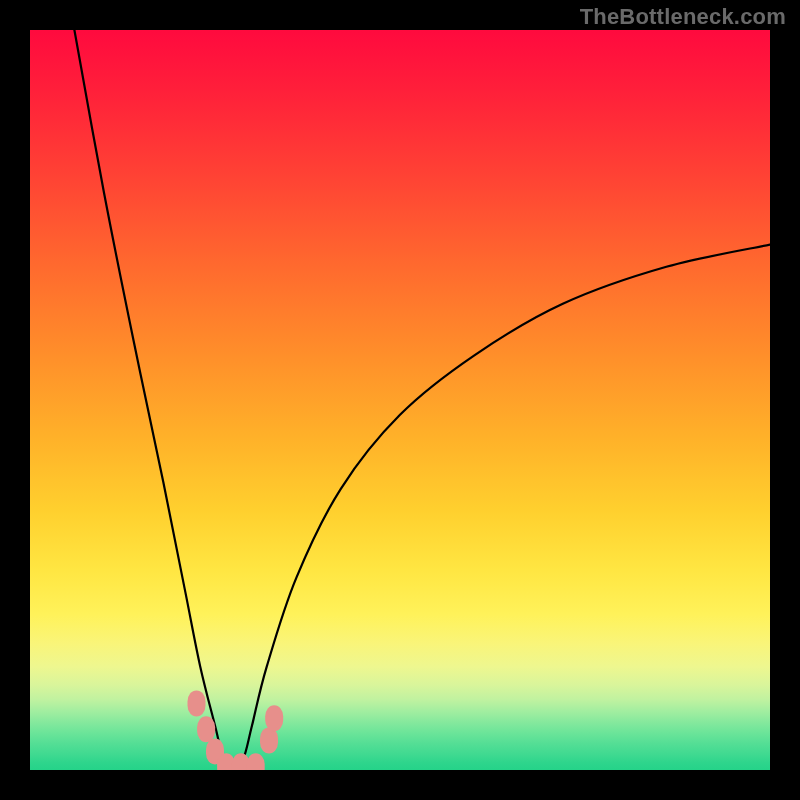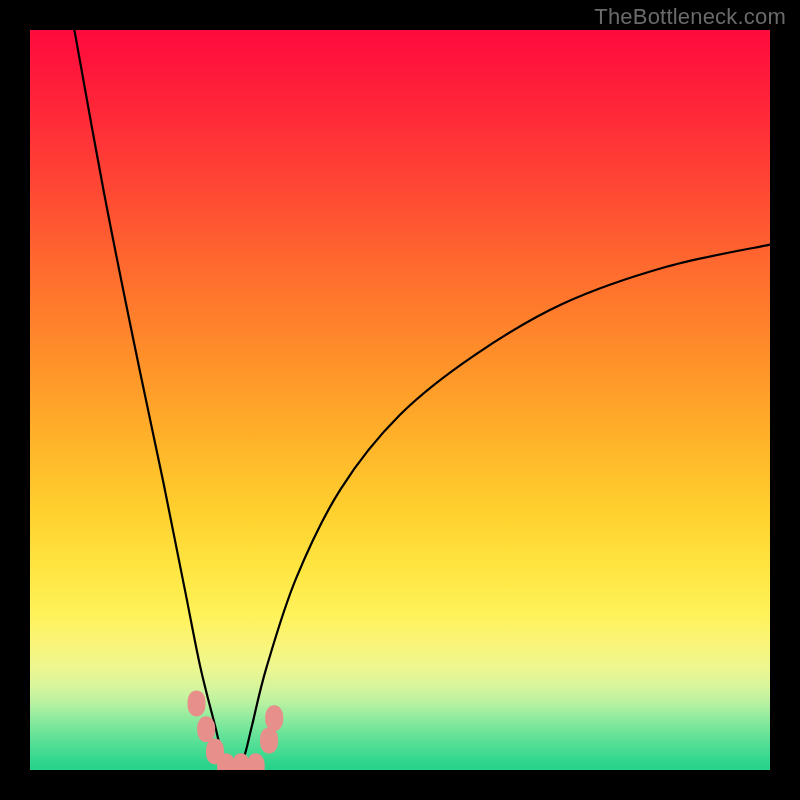--- a/index.html
+++ b/index.html
@@ -16,21 +16,21 @@
     width: 800px;
     height: 800px;
     background: #000;
   }
   .watermark {
     position: absolute;
     top: 4px;
     right: 14px;
     color: #6a6a6a;
     font-size: 22px;
-    font-weight: 400;
+    font-weight: 700;
     letter-spacing: 0.2px;
     z-index: 20;
   }
   .plot {
     position: absolute;
     left: 30px;
     top: 30px;
     width: 740px;
     height: 740px;
     overflow: hidden;

